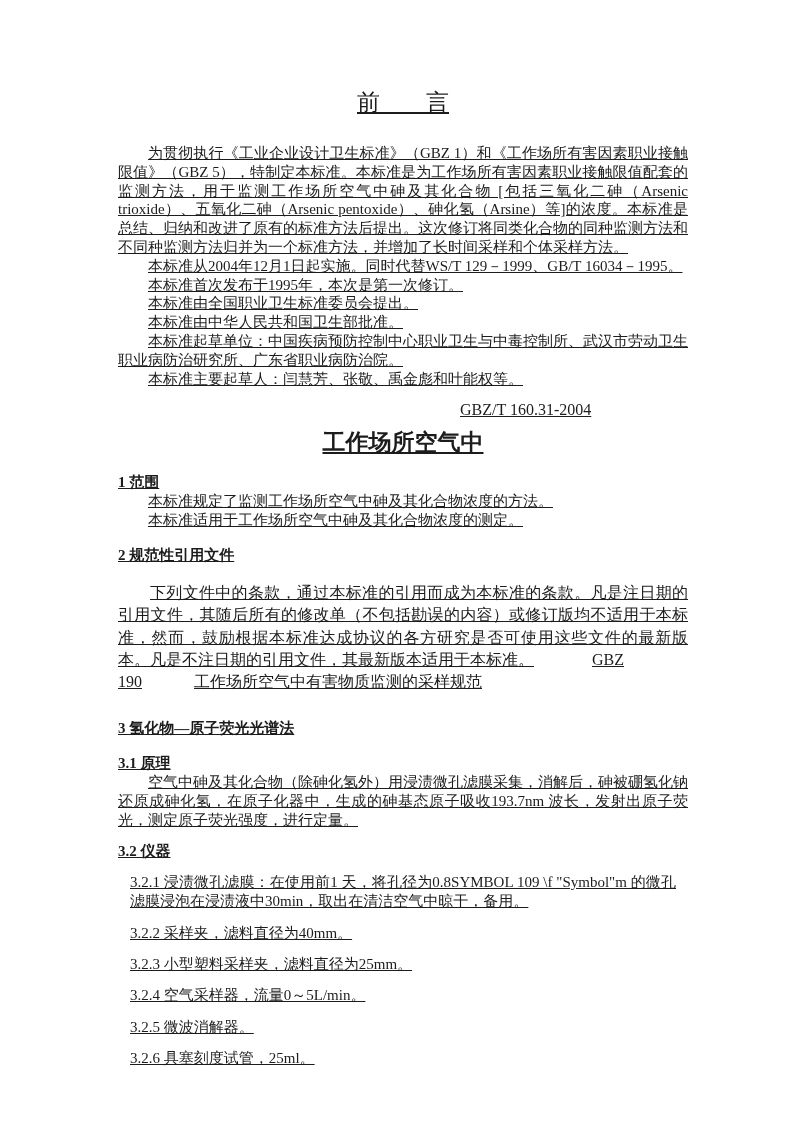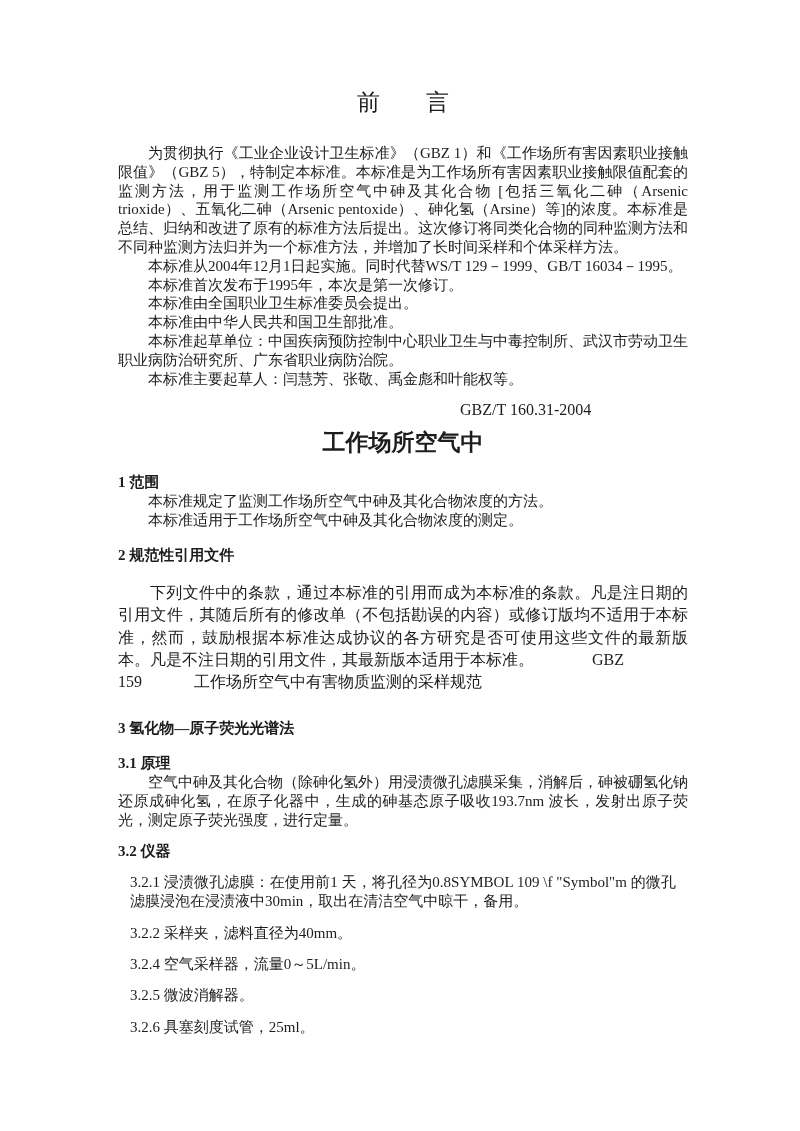--- a/index.html
+++ b/index.html
@@ -9,20 +9,21 @@
     color:#1c1c1c;
     font-family:"Liberation Serif","DejaVu Serif",serif;
     -webkit-font-smoothing:antialiased;
   }
   .page {
     box-sizing:border-box;
     width:800px; height:1131px;
     padding:88px 112px 0 118px;
     overflow:hidden;
     background:#ffffff;
+    text-decoration:underline;
   }
   .fw-title {
     text-align:center;
     font-size:23px;
     line-height:30px;
     font-weight:normal;
     margin:0;
   }
   .fw-block { margin-top:26px; }
   .para {
@@ -100,27 +101,28 @@
   <div class="doc-title">
     <div>工作场所空气中</div>
   </div>
 
   <h2 class="heading mt-h1">1 范围</h2>
   <p class="para">本标准规定了监测工作场所空气中砷及其化合物浓度的方法。</p>
   <p class="para">本标准适用于工作场所空气中砷及其化合物浓度的测定。</p>
 
   <h2 class="heading mt-h2">2 规范性引用文件</h2>
   <p class="s2-para"><span>下列文件中的条款，通过本标准的引用而成为本标准的条款。凡是注日期的引用文件，其随后所有的修改单（不包括勘误的内容）或修订版均不适用于本标准，然而，鼓励根据本标准达成协议的各方研究是否可使用这些文件的最新版本。凡是不注日期的引用文件，其最新版本适用于本标准。</span><span class="gap-gbz"></span><span>GBZ</span></p>
-  <p class="s2-ref"><span>159</span><span class="gap-ref"></span><span>工作场所空气中有害物质监测的采样规范</span></p>
+  <p class="s2-ref"><span>190</span><span class="gap-ref"></span><span>工作场所空气中有害物质监测的采样规范</span></p>
 
   <h2 class="heading mt-h3">3 氢化物—原子荧光光谱法</h2>
 
   <h3 class="heading mt-h31">3.1 原理</h3>
   <p class="para">空气中砷及其化合物（除砷化氢外）用浸渍微孔滤膜采集，消解后，砷被硼氢化钠还原成砷化氢，在原子化器中，生成的砷基态原子吸收193.7nm 波长，发射出原子荧光，测定原子荧光强度，进行定量。</p>
 
   <h3 class="heading mt-h32">3.2 仪器</h3>
   <p class="item">3.2.1 浸渍微孔滤膜：在使用前1 天，将孔径为0.8SYMBOL 109 \f "Symbol"m 的微孔滤膜浸泡在浸渍液中30min，取出在清洁空气中晾干，备用。</p>
   <p class="item">3.2.2 采样夹，滤料直径为40mm。</p>
+  <p class="item">3.2.3 小型塑料采样夹，滤料直径为25mm。</p>
   <p class="item">3.2.4 空气采样器，流量0～5L/min。</p>
   <p class="item">3.2.5 微波消解器。</p>
   <p class="item">3.2.6 具塞刻度试管，25ml。</p>
 
 </div>
 
 </body></html>

